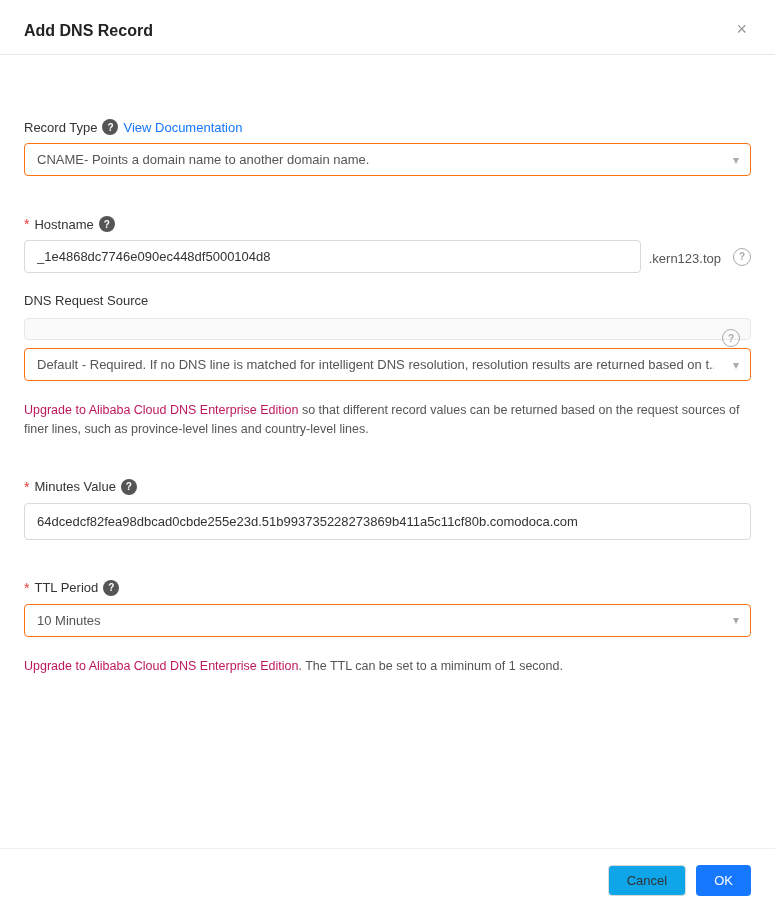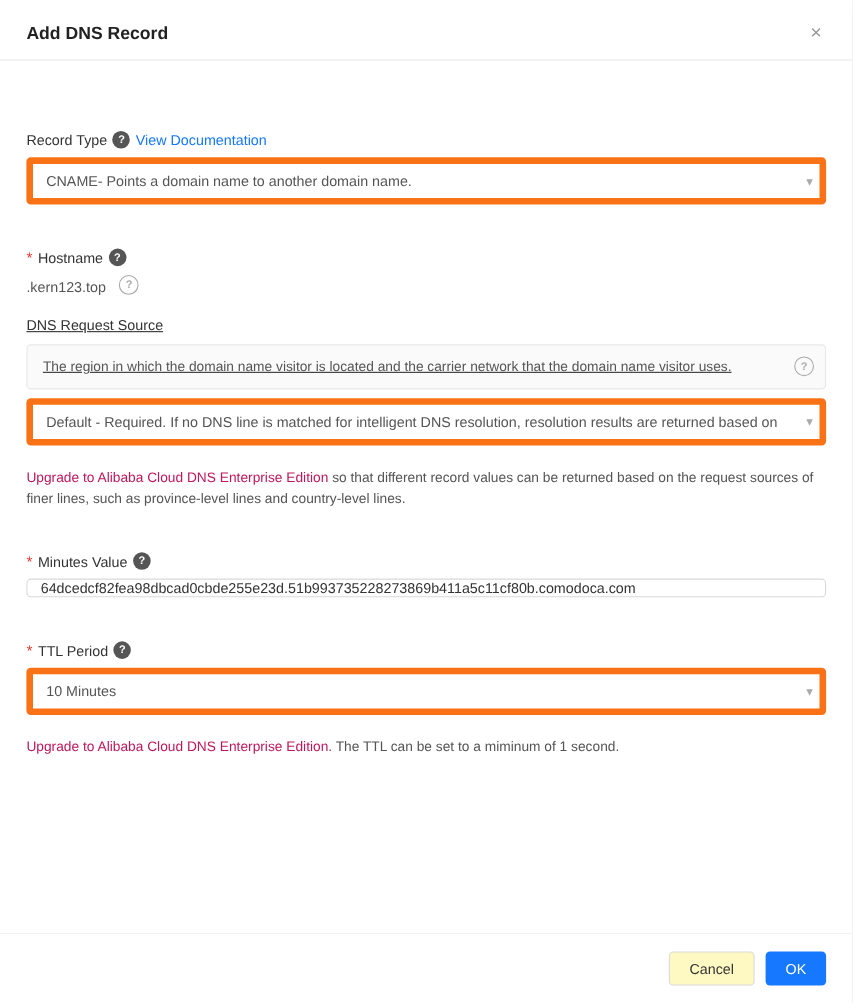--- a/index.html
+++ b/index.html
@@ -96,21 +96,21 @@
       color: #1677ff;
       text-decoration: none;
       font-size: 13px;
     }
     .select-wrapper {
       position: relative;
     }
     .select-field {
       width: 100%;
       padding: 8px 36px 8px 12px;
-      border: 6px solid #f97316;
+      border: 1px solid #f97316;
       border-radius: 4px;
       background: #fff;
       font-size: 13px;
       color: #555;
       appearance: none;
       cursor: pointer;
       outline: none;
     }
     .select-arrow {
       position: absolute;
@@ -138,21 +138,20 @@
     .hostname-suffix {
       display: flex;
       align-items: flex-end;
       gap: 12px;
       white-space: nowrap;
       color: #555;
       font-size: 13px;
     }
     .dns-request-section {
       margin-bottom: 20px;
-      text-decoration: underline;
     }
     .section-label {
       font-size: 13px;
       color: #333;
       margin-bottom: 10px;
     }
     .info-box {
       background: #fafafa;
       border: 1px solid #e8e8e8;
       border-radius: 4px;
@@ -173,39 +172,39 @@
       color: #555;
       line-height: 1.5;
       margin-bottom: 8px;
     }
     .upgrade-link {
       color: #be185d;
       text-decoration: none;
     }
     .record-value-input {
       width: 100%;
-      padding: 0 12px;
+      padding: 10px 12px;
       border: 1px solid #d9d9d9;
       border-radius: 4px;
       font-size: 13px;
       color: #333;
       outline: none;
     }
     .dialog-footer {
       padding: 16px 24px;
       display: flex;
       justify-content: flex-end;
       gap: 10px;
       border-top: 1px solid #f0f0f0;
     }
     .btn-cancel {
       padding: 7px 18px;
       border: 1px solid #d9d9d9;
       border-radius: 4px;
-      background: #fef9c3;
+      background: #0ea5e9;
       color: #333;
       font-size: 13px;
       cursor: pointer;
     }
     .btn-ok {
       padding: 7px 18px;
       border: none;
       border-radius: 4px;
       background: #1677ff;
       color: #fff;
@@ -239,31 +238,31 @@
       </div>
     </div>
 
     <div class="field-row">
       <div class="field-label">
         <span class="required-star">*</span>
         <span>Hostname</span>
         <span class="help-icon">?</span>
       </div>
       <div class="hostname-row">
+        <input type="text" class="hostname-input" value="_1e4868dc7746e090ec448df5000104d8" style="">
         <div class="hostname-suffix">
           <span>.kern123.top</span>
           <span class="help-icon-outline">?</span>
         </div>
       </div>
     </div>
 
     <div class="dns-request-section">
       <div class="section-label">DNS Request Source</div>
       <div class="info-box">
-        <span>The region in which the domain name visitor is located and the carrier network that the domain name visitor uses.</span>
         <span class="info-box-help help-icon-outline">?</span>
       </div>
       <div class="select-wrapper">
         <select class="select-field">
           <option value="Default - Required. If no DNS line is matched for intelligent DNS resolution, resolution results are returned based on t...">Default - Required. If no DNS line is matched for intelligent DNS resolution, resolution results are returned based on t...</option>
         </select>
         <span class="select-arrow">▾</span>
       </div>
     </div>
 

